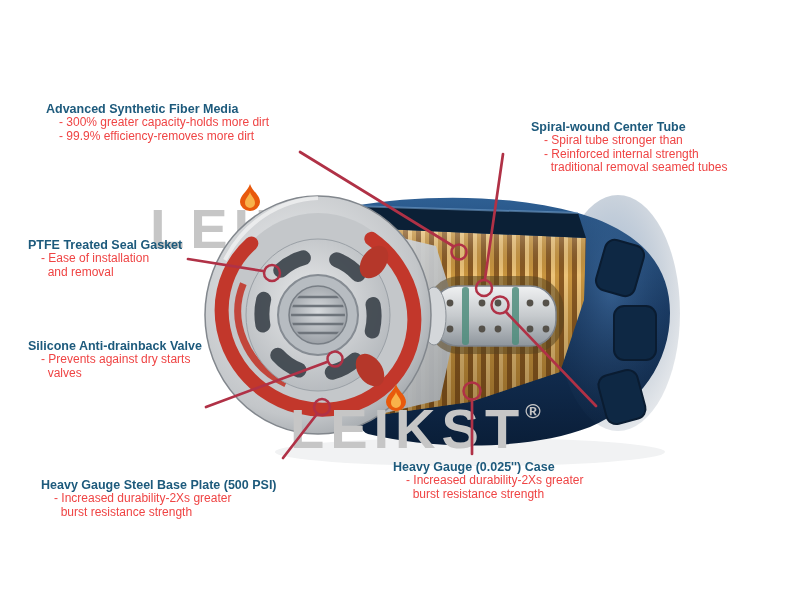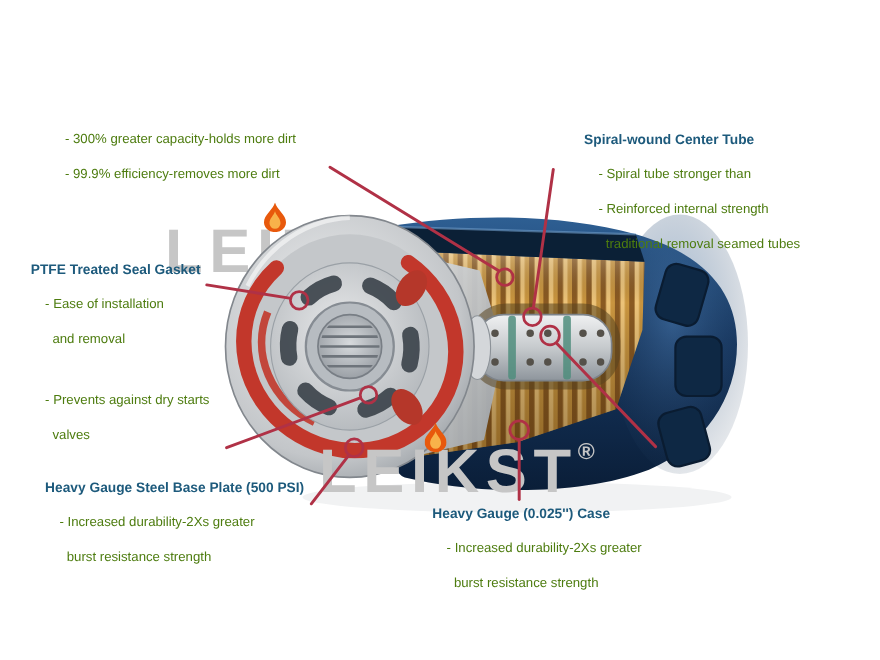--- a/index.html
+++ b/index.html
@@ -3,21 +3,21 @@
 <meta charset="utf-8">
 <style>
   html,body{margin:0;padding:0;background:#fff;}
   .stage{
     position:relative;width:800px;height:600px;background:#ffffff;overflow:hidden;
     font-family:"Liberation Sans", sans-serif;
   }
   
   .callout{position:absolute;z-index:5;}
   .callout-title{font-weight:bold;font-size:12.5px;line-height:14px;color:#1d5a7c;}
-  .callout-line{font-size:12px;line-height:13.5px;color:#4d7c0f;padding-left:13px;white-space:pre;margin-top:18px;}
+  .callout-line{font-size:12px;line-height:13.5px;color:#ef4444;padding-left:13px;white-space:pre;}
   
   .watermark{position:absolute;color:#c6c6c6;font-weight:bold;line-height:1;
     font-size:56px;letter-spacing:6px;}
   .wm-top{left:150px;top:200px;z-index:1;}
   .wm-bottom{left:290px;top:400px;z-index:3;}
   .wm-reg{font-size:21px;vertical-align:30px;letter-spacing:0;}
   .wm-flame{position:absolute;top:-16px;width:20px;height:27px;}
   .wm-top .wm-flame{left:90px;}
   .wm-bottom .wm-flame{left:96px;}
   
@@ -194,43 +194,45 @@
       <line x1="472" y1="454" x2="472" y2="400"></line>
         <circle cx="472" cy="391" r="8.5"></circle>
     </g>
     <g>
       <line x1="596" y1="406" x2="506" y2="312"></line>
         <circle cx="500" cy="305" r="8.5"></circle>
     </g>
   </svg>
 
   <div class="callout" style="left:46px;top:102px">
+    <div class="callout-title">Advanced Synthetic Fiber Media</div>
     <div class="callout-line">- 300% greater capacity-holds more dirt</div>
     <div class="callout-line">- 99.9% efficiency-removes more dirt</div>
   </div>
 
   <div class="callout" style="left:531px;top:120px">
     <div class="callout-title">Spiral-wound Center Tube</div>
     <div class="callout-line">- Spiral tube stronger than</div>
     <div class="callout-line">- Reinforced internal strength</div>
     <div class="callout-line">  traditional removal seamed tubes</div>
   </div>
 
   <div class="callout" style="left:28px;top:238px">
     <div class="callout-title">PTFE Treated Seal Gasket</div>
     <div class="callout-line">- Ease of installation</div>
     <div class="callout-line">  and removal</div>
   </div>
 
   <div class="callout" style="left:28px;top:339px">
+    <div class="callout-title">Silicone Anti-drainback Valve</div>
     <div class="callout-line">- Prevents against dry starts</div>
     <div class="callout-line">  valves</div>
   </div>
 
-  <div class="callout" style="left:41px;top:436px">
+  <div class="callout" style="left:41px;top:478px">
     <div class="callout-title">Heavy Gauge Steel Base Plate (500 PSI)</div>
     <div class="callout-line">- Increased durability-2Xs greater</div>
     <div class="callout-line">  burst resistance strength</div>
   </div>
 
   <div class="callout" style="left:393px;top:460px">
     <div class="callout-title">Heavy Gauge (0.025'') Case</div>
     <div class="callout-line">- Increased durability-2Xs greater</div>
     <div class="callout-line">  burst resistance strength</div>
   </div>

